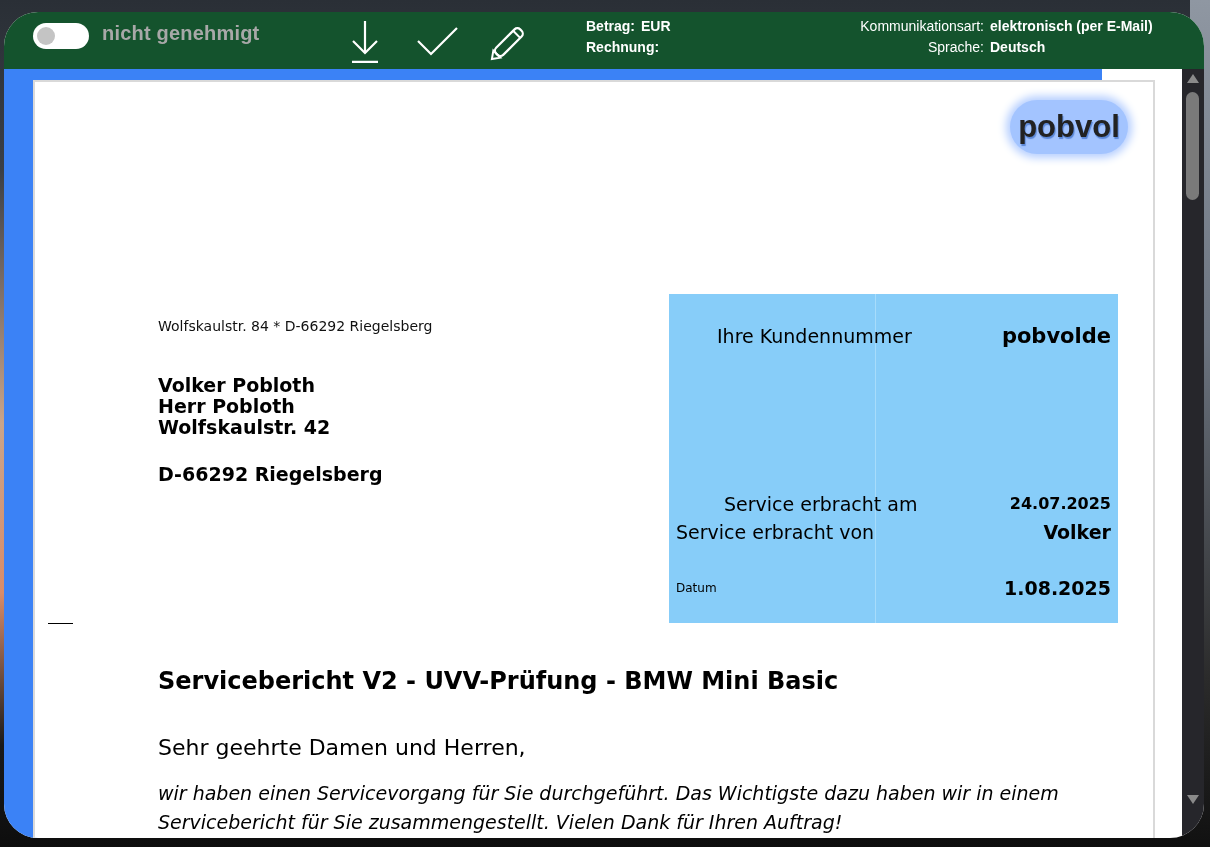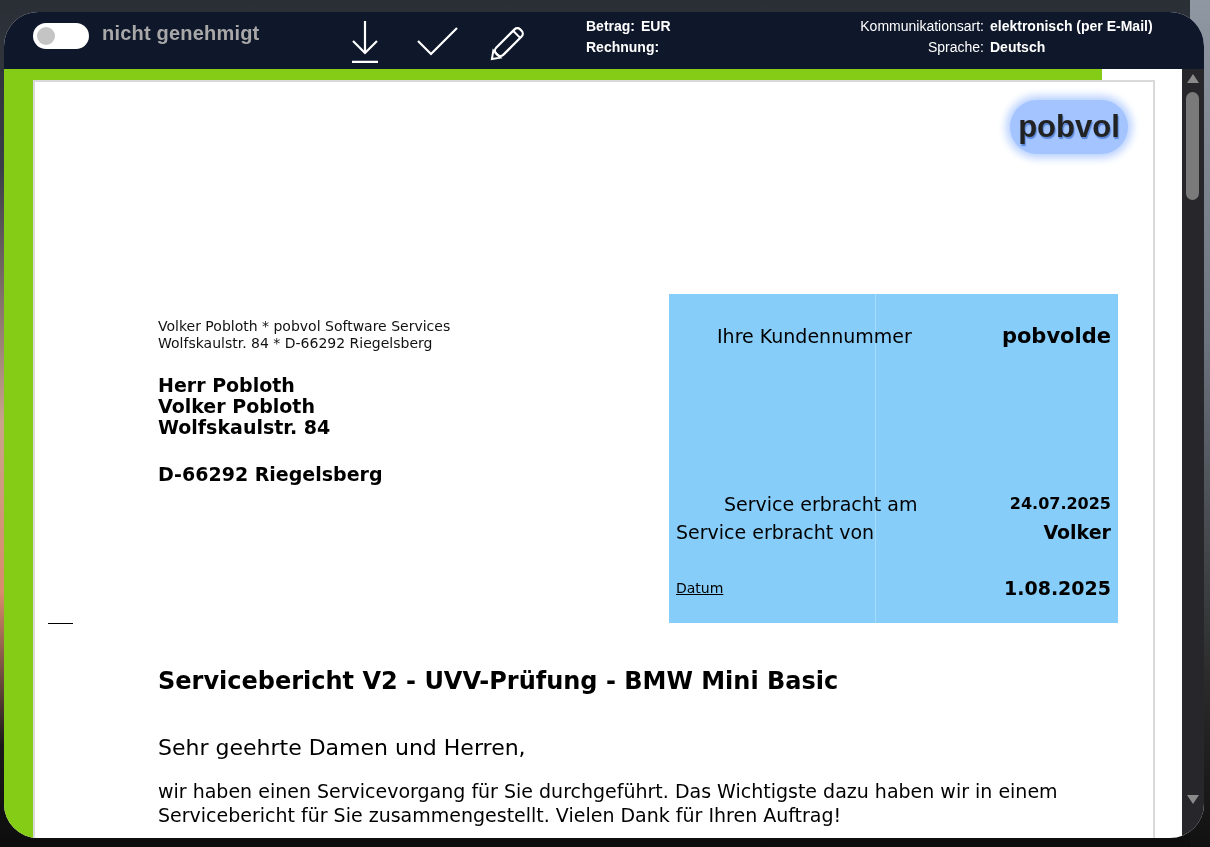--- a/index.html
+++ b/index.html
@@ -11,21 +11,21 @@
     .bg-right {
       position: absolute; right: 0; top: 0; width: 20px; height: 847px;
       background: linear-gradient(180deg, #8f97a2 0%, #6c7480 40%, #2b2b2b 80%, #111 100%);
     }
     .window {
       position: absolute; left: 4px; top: 12px; width: 1200px; height: 826px;
       background: #fff; border-radius: 34px; overflow: hidden;
     }
     .topbar {
       position: absolute; left: 0; top: 0; width: 100%; height: 57px;
-      background: #0f172a; color: #fff;
+      background: #14532d; color: #fff;
     }
     .toggle {
       position: absolute; left: 29px; top: 11px; width: 56px; height: 26px;
       background: #fff; border-radius: 13px; cursor: pointer;
     }
     .toggle-knob {
       position: absolute; left: 4px; top: 4px; width: 18px; height: 18px;
       background: #c4c4c4; border-radius: 50%;
     }
     .status-label {
@@ -43,21 +43,21 @@
     }
     .meta .k { font-weight: bold; }
     .meta-left { left: 582px; top: 4px; }
     .meta-left .row span.v { margin-left: 6px; font-weight: bold; }
     .meta-right { right: 44px; top: 4px; text-align: right; }
     .meta-right .row { display: flex; justify-content: flex-end; }
     .meta-right .k { font-weight: normal; width: 200px; text-align: right; }
     .meta-right .v { font-weight: bold; margin-left: 6px; width: 170px; text-align: left; }
 
     .doc-area {
-      position: absolute; left: 0; top: 57px; width: 1098px; height: 769px; background: #84cc16;
+      position: absolute; left: 0; top: 57px; width: 1098px; height: 769px; background: #3b82f6;
     }
     .page {
       position: absolute; left: 29px; top: 11px; width: 1118px; height: 770px;
       border: 2px solid #d9d9d9; border-bottom: none; background: #fff;
     }
     .logo {
       position: absolute; left: 975px; top: 18px; width: 118px; height: 54px;
       background: #a3c4ff; border-radius: 27px;
       box-shadow: 0 0 8px 4px #b6cfff;
       display: flex; align-items: center; justify-content: center;
@@ -91,21 +91,21 @@
     }
     .subject {
       position: absolute; left: 123px; top: 585px;
       font-family: "DejaVu Sans", sans-serif; font-weight: bold; font-size: 24px; color: #000;
     }
     .salutation {
       position: absolute; left: 123px; top: 653px; font-size: 22px; color: #000;
     }
     .body-text {
       position: absolute; left: 123px; top: 697px; width: 920px;
-      font-size: 19px; line-height: 24px; color: #000;
+      font-size: 19px; line-height: 29px; color: #000; font-style: italic;
     }
     .scrollbar {
       position: absolute; left: 1178px; top: 57px; width: 22px; height: 769px; background: #26262b;
     }
     .scroll-up {
       position: absolute; left: 5px; top: 5px; width: 0; height: 0;
       border-left: 6px solid transparent; border-right: 6px solid transparent; border-bottom: 9px solid #8a8a8a;
       cursor: pointer;
     }
     .scroll-thumb {
@@ -172,42 +172,41 @@
           <span class="v">Deutsch</span>
       </div>
     </div>
   </div>
 
   <div class="doc-area">
     <div class="page">
       <div class="logo">pobvol</div>
 
       <div class="sender">
-        <div>Volker Pobloth * pobvol Software Services</div>
         <div>Wolfskaulstr. 84 * D-66292 Riegelsberg</div>
       </div>
 
       <div class="recipient">
+        <div>Volker Pobloth</div>
         <div>Herr Pobloth</div>
-        <div>Volker Pobloth</div>
-        <div>Wolfskaulstr. 84</div>
+        <div>Wolfskaulstr. 42</div>
         <div class="gap"></div>
         <div>D-66292 Riegelsberg</div>
       </div>
 
       <div class="infobox">
         <div class="col-l"></div>
         <div class="col-r"></div>
         <div class="ib-row" style="left:7px; top:30px; font-size:19px;margin-left:41px;">Ihre Kundennummer</div>
         <div class="ib-row" style="right:7px; top:30px; font-size:21px; font-weight:bold;">pobvolde</div>
         <div class="ib-row" style="left:7px; top:198px; font-size:19px;margin-left:48px;">Service erbracht am</div>
         <div class="ib-row" style="right:7px; top:198px; font-size:16px; font-weight:bold;">24.07.2025</div>
         <div class="ib-row" style="left:7px; top:226px; font-size:19px;">Service erbracht von</div>
         <div class="ib-row" style="right:7px; top:226px; font-size:19px; font-weight:bold;">Volker</div>
-        <div class="ib-row" style="left:7px; top:282px; font-size:14px;text-decoration:underline;">Datum</div>
+        <div class="ib-row" style="left:7px; top:282px; font-size:12px;">Datum</div>
         <div class="ib-row" style="right:7px; top:282px; font-size:19px; font-weight:bold;">1.08.2025</div>
       </div>
 
       <div class="dash"></div>
 
       <div class="subject">Servicebericht V2 - UVV-Prüfung - BMW Mini Basic</div>
       <div class="salutation">Sehr geehrte Damen und Herren,</div>
       <div class="body-text">wir haben einen Servicevorgang für Sie durchgeführt. Das Wichtigste dazu haben wir in einem Servicebericht für Sie zusammengestellt. Vielen Dank für Ihren Auftrag!</div>
     </div>
   </div>

